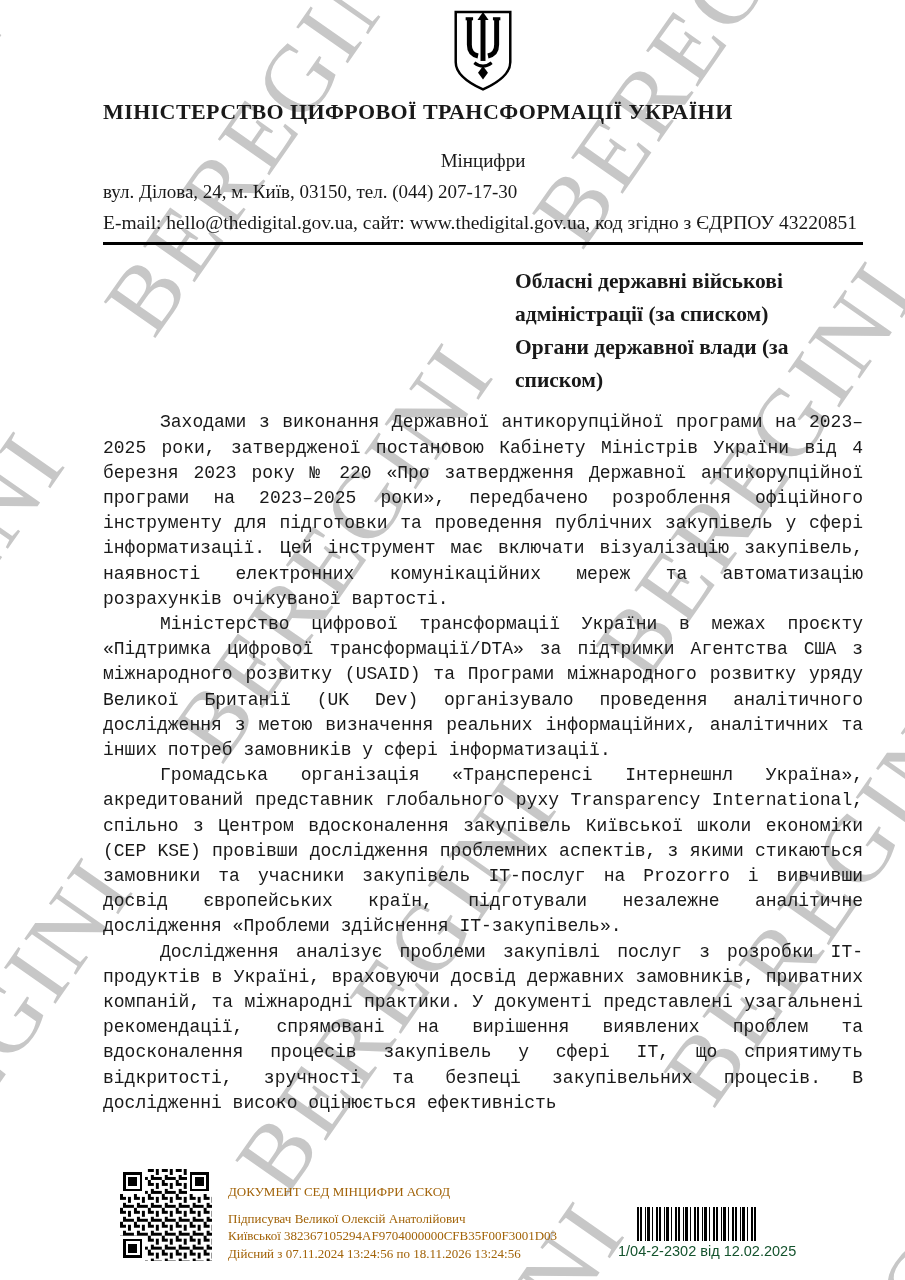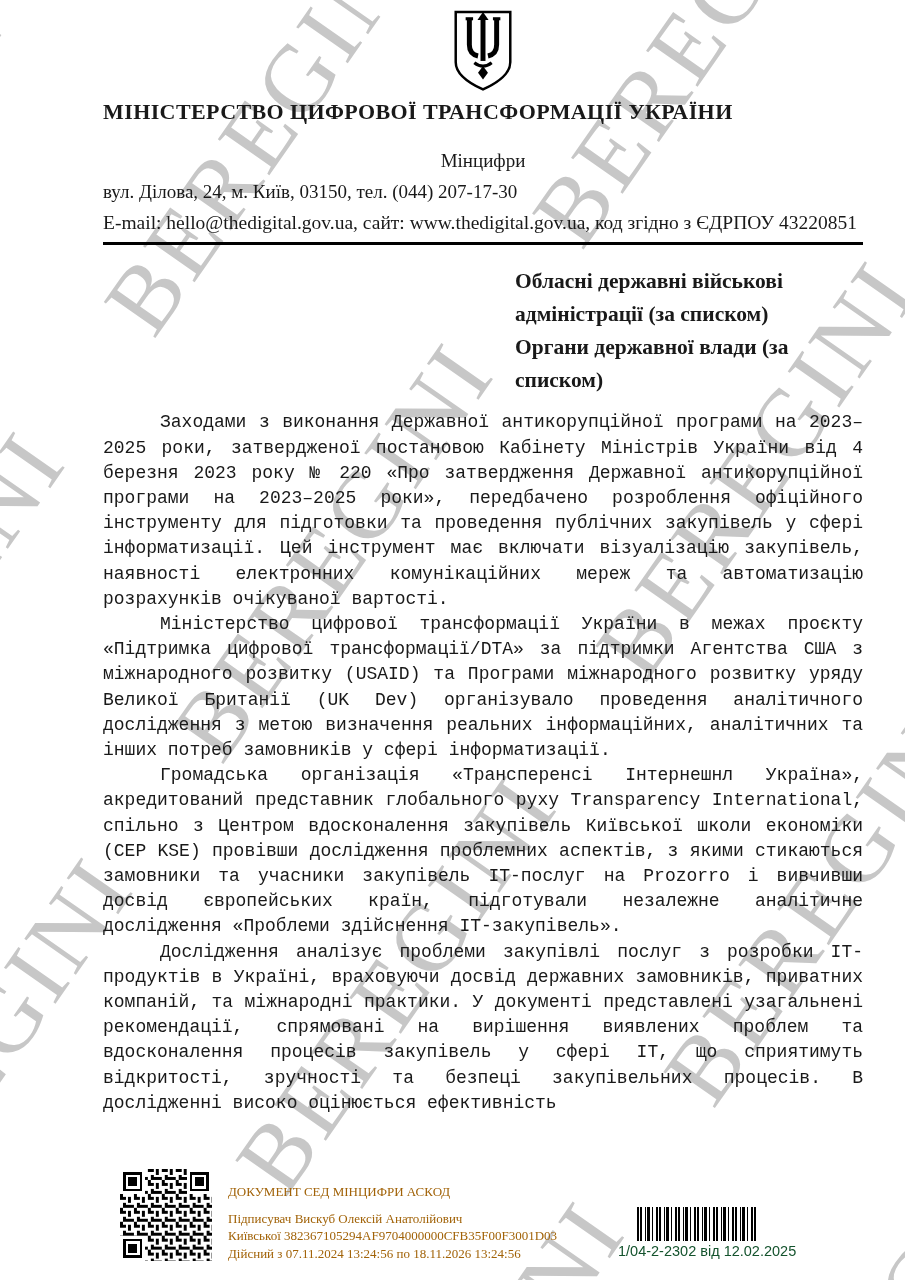--- a/index.html
+++ b/index.html
@@ -139,21 +139,21 @@
       <rect x="3" y="3" width="3" height="3"></rect>
       <path d="M25 1h7v7h-7z M26 2v5h5v-5z"></path>
       <rect x="27" y="3" width="3" height="3"></rect>
       <path d="M1 25h7v7H1z M2 26v5h5v-5z"></path>
       <rect x="3" y="27" width="3" height="3"></rect>
     </g>
   </svg>
 
   <div class="sig-text">
     <div class="sed">ДОКУМЕНТ СЕД МІНЦИФРИ АСКОД</div>
-    <div>Підписувач Вискуб Олексій Анатолійович</div>
+    <div>Підписувач Великої Олексій Анатолійович</div>
     <div>Київської 382367105294AF9704000000CFB35F00F3001D03</div>
     <div>Дійсний з 07.11.2024 13:24:56 по 18.11.2026 13:24:56</div>
   </div>
 
   <div class="barcode"></div>
   <div class="barcode-label">1/04-2-2302 від 12.02.2025</div>
 
 </div>
 
 </body></html>

